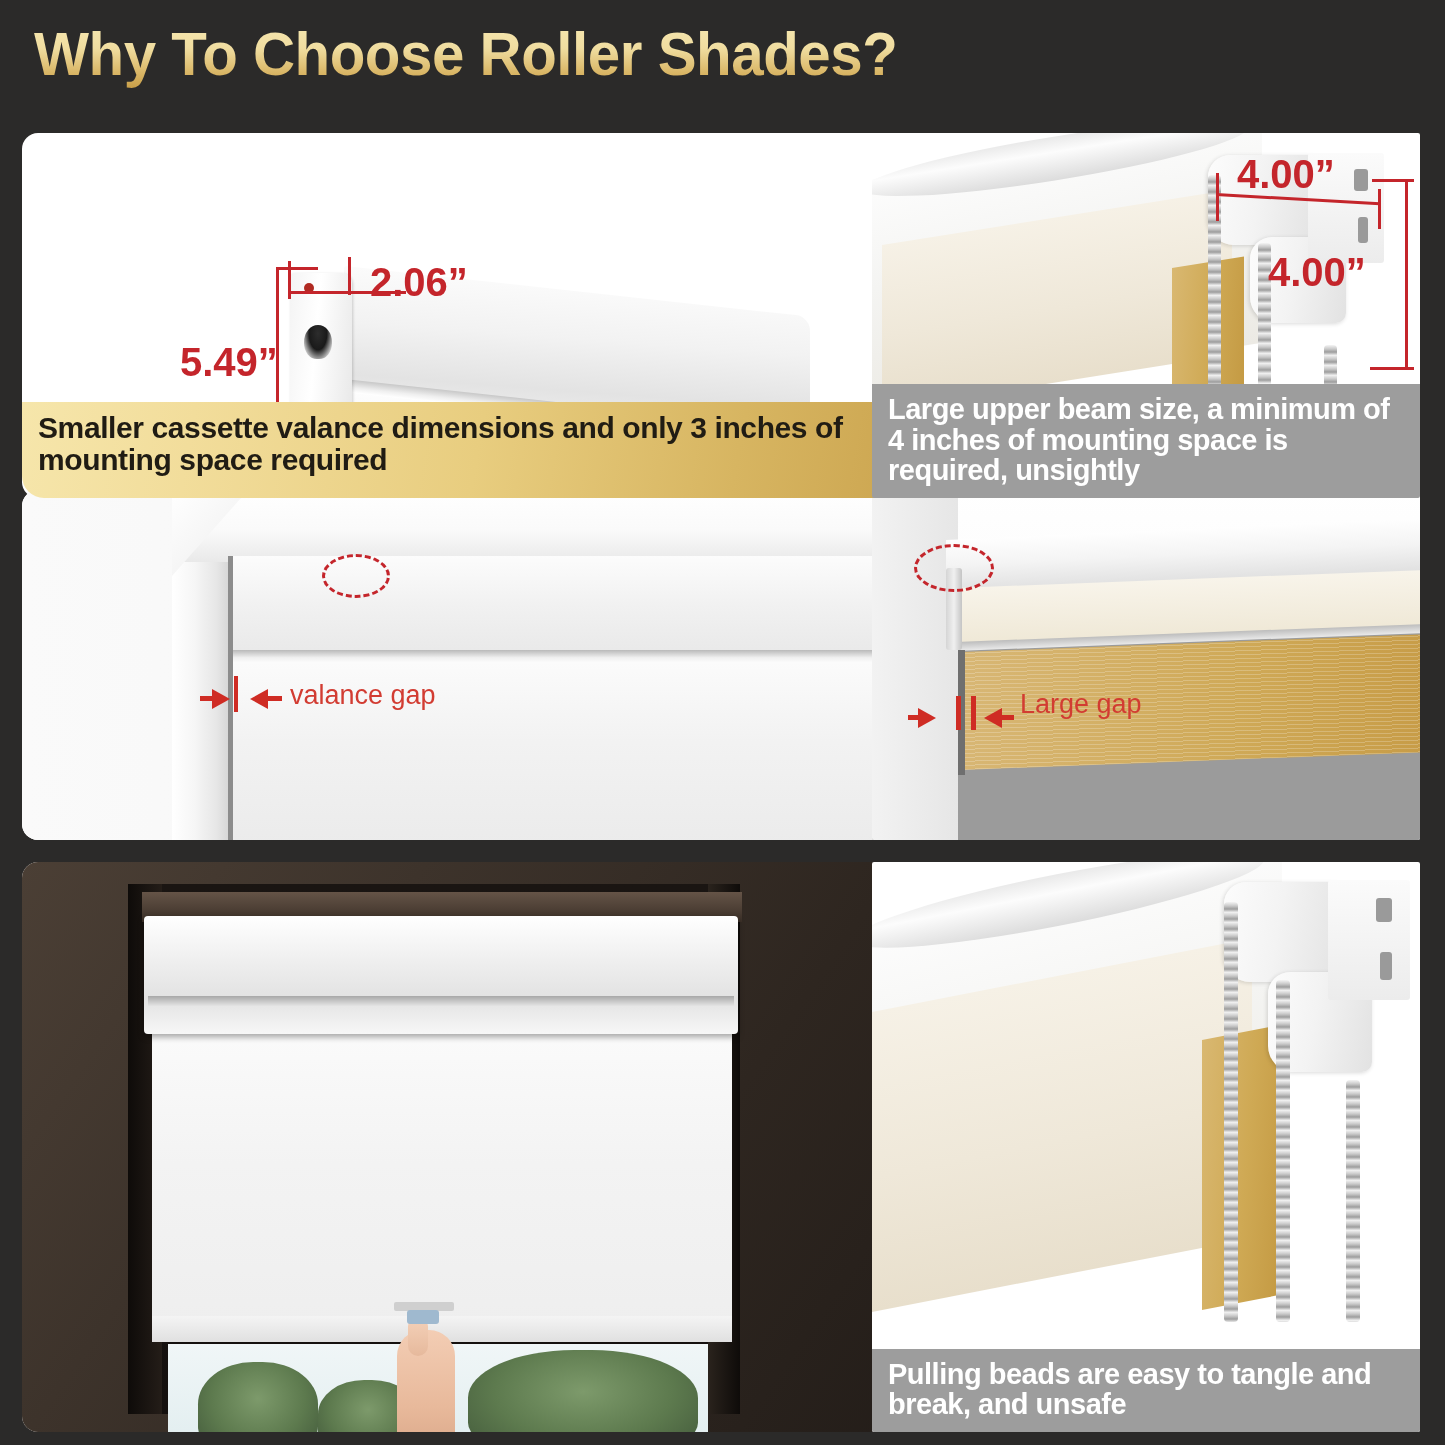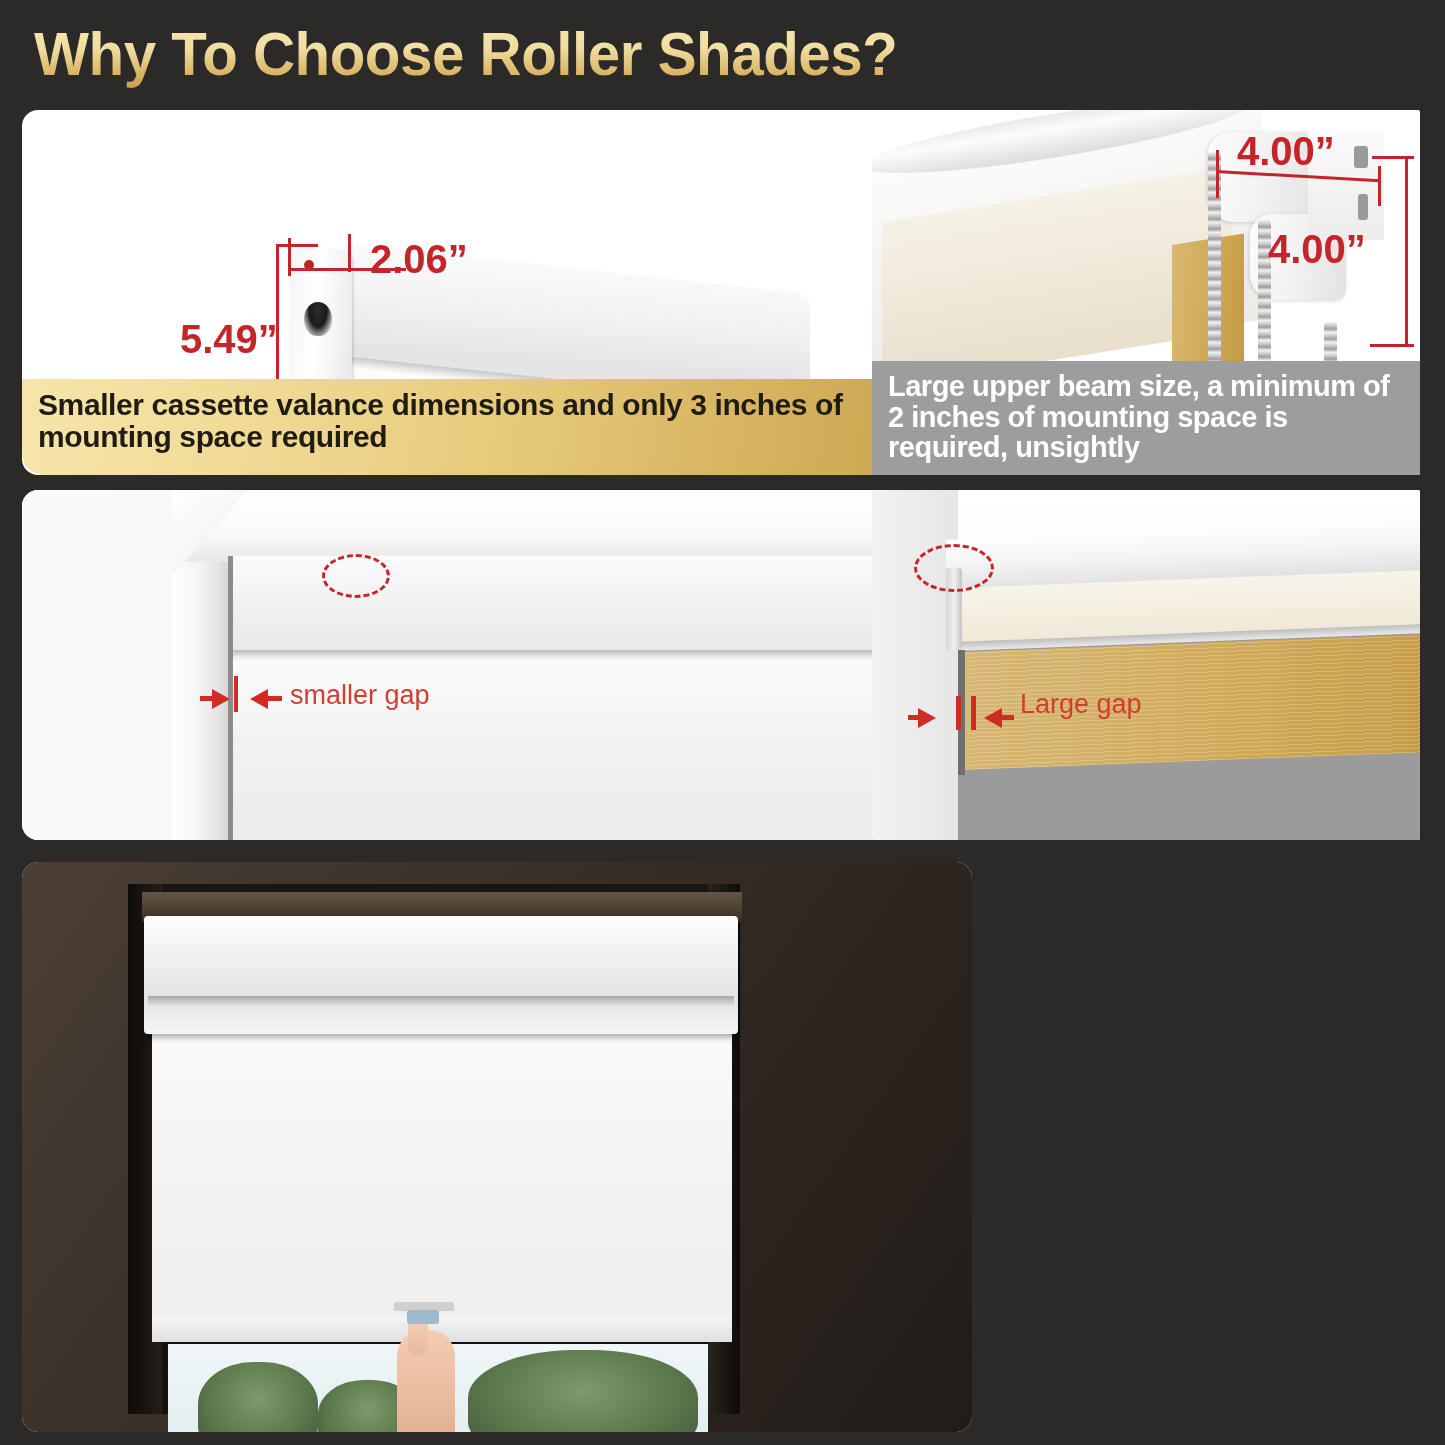--- a/index.html
+++ b/index.html
@@ -43,21 +43,21 @@
 
   
   .panel {
     position: absolute;
     overflow: hidden;
     background: #ffffff;
   }
   .panel.left  { left: 22px;  width: 950px; border-radius: 16px; }
   .panel.right { left: 872px; width: 548px; border-radius: 2px; }
 
-  .row1 { top: 110px; height: 365px; }
+  .row1 { top: 133px; height: 365px; }
   .row2 { top: 490px; height: 350px; }
   .row3 { top: 862px; height: 570px; }
 
   .art {
     position: absolute;
     left: 0; right: 0; top: 0; bottom: 0;
     overflow: hidden;
   }
 
   
@@ -437,21 +437,21 @@
       <div class="dim-tick-v" style="left:506px; top:56px; height:40px;"></div>
       <div class="dim-line-h" style="left:344px; top:60px; width:164px; transform:rotate(3.2deg); transform-origin:left center;"></div>
       <div class="dim-label" style="left:365px; top:19px; font-size:40px;">4.00”</div>
 
       <div class="dim-line-v" style="left:533px; top:46px; height:190px;"></div>
       <div class="dim-tick-h" style="left:500px; top:46px; width:42px;"></div>
       <div class="dim-tick-h" style="left:498px; top:234px; width:44px;"></div>
       <div class="dim-label" style="left:396px; top:117px; font-size:40px;">4.00”</div>
     </div>
 
-    <div class="caption gray tall">Large upper beam size, a minimum of 2 inches of mounting space is required, unsightly</div>
+    <div class="caption gray tall">Large upper beam size, a minimum of 4 inches of mounting space is required, unsightly</div>
   </div>
 
   <div class="panel left row2">
     <div class="art">
       <div class="p3-wall"></div>
       <div class="p3-frame-v"></div>
       <div class="p3-frame-top"></div>
       <div class="p3-bevel"></div>
 
       <div class="p3-shade-a wood-tex"></div>
@@ -459,21 +459,21 @@
       <div class="p3-shade-b wood-tex"></div>
       <div class="p3-edge"></div>
 
       <div class="dashed-ellipse" style="left:300px; top:64px; width:68px; height:44px;"></div>
 
       <div class="arrow-r" style="left:190px; top:199px;"></div>
       <div class="arrow-stem" style="left:178px; top:206px; width:14px;"></div>
       <div class="gap-bar" style="left:212px; top:186px; width:4px; height:36px; background:#cf2c24;"></div>
       <div class="arrow-l" style="left:228px; top:199px;"></div>
       <div class="arrow-stem" style="left:246px; top:206px; width:14px;"></div>
-      <div class="gap-label" style="left:268px; top:190px;">smaller gap</div>
+      <div class="gap-label" style="left:268px; top:190px;">valance gap</div>
     </div>
 
   </div>
 
   <div class="panel right row2">
     <div class="art">
       <div class="p4-bg"></div>
       <div class="p4-wall"></div>
 
       <div class="p4-beam"></div>
@@ -517,14 +517,36 @@
 
       <div class="p5-shade wood-tex"></div>
       <div class="p5-bottombar"></div>
       <div class="p5-brandtag"></div>
       <div class="p5-valance wood-tex"></div>
       <div class="p5-valance-groove"></div>
     </div>
 
   </div>
 
+  <div class="panel right row3">
+    <div class="art">
+
+      <div class="r-fabric-outer linen-tex" style="left:-20px; top:70px; width:430px; height:320px; transform:skewY(-11deg); transform-origin:left top;"></div>
+      <div class="r-roll" style="left:-20px; top:52px; width:412px; height:52px; transform:skewY(-11deg); transform-origin:left top;"></div>
+
+      <div class="r-fabric-inner linen-tex" style="left:0px; top:150px; width:380px; height:300px; transform:skewY(-11deg); transform-origin:left top;"></div>
+      <div class="r-tan" style="left:330px; top:178px; width:78px; height:270px; transform:skewY(-11deg); transform-origin:left top;"></div>
+
+      <div class="r-bracket" style="left:352px; top:20px; width:120px; height:100px;"></div>
+      <div class="r-bracket" style="left:396px; top:110px; width:104px; height:100px;"></div>
+      <div class="r-bracket-plate" style="left:456px; top:18px; width:82px; height:120px;"></div>
+      <div class="r-bracket-notch" style="left:504px; top:36px; width:16px; height:24px;"></div>
+      <div class="r-bracket-notch" style="left:508px; top:90px; width:12px; height:28px;"></div>
+
+      <div class="bead-chain" style="left:352px; top:40px; width:14px; height:420px;"></div>
+      <div class="bead-chain" style="left:404px; top:118px; width:14px; height:342px;"></div>
+      <div class="bead-chain" style="left:474px; top:218px; width:14px; height:242px;"></div>
+    </div>
+
+    <div class="caption gray two">Pulling beads are easy to tangle and break, and unsafe</div>
+  </div>
 
 </div>
 
 </body></html>

